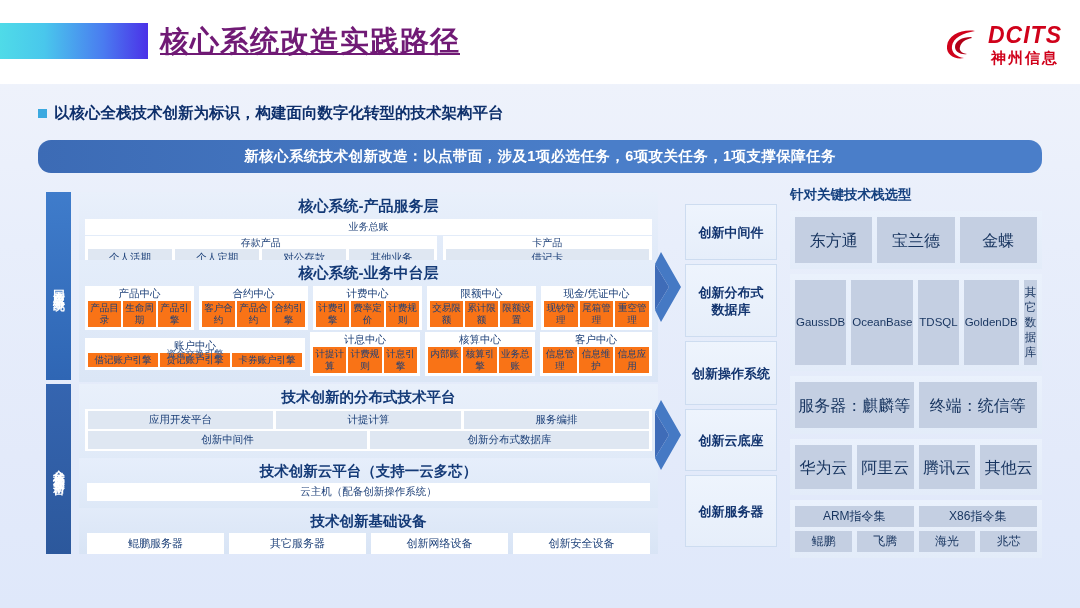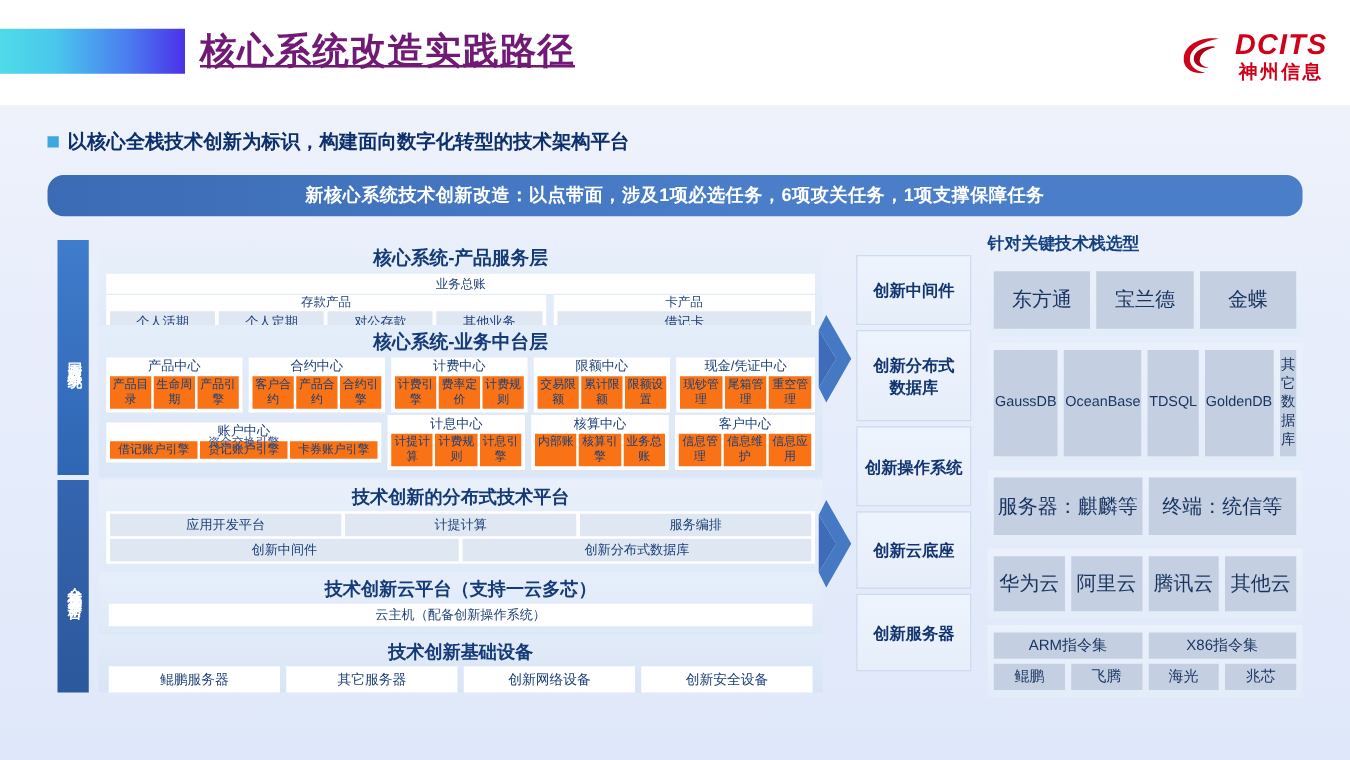--- a/index.html
+++ b/index.html
@@ -303,21 +303,21 @@
       <path d="M2 14 L2 60 L16 37 Z" fill="#3f6cb8"></path>
     </svg>
   </div>
 
   <div class="mid-col">
     <div class="mid-item" style="height:56px">创新中间件</div>
     <div class="mid-item" style="height:73px; white-space:pre-line">创新分布式
 数据库</div>
     <div class="mid-item" style="height:64px">创新操作系统</div>
     <div class="mid-item" style="height:62px">创新云底座</div>
-    <div class="mid-item" style="height:62px">创新服务器</div>
+    <div class="mid-item" style="height:72px">创新服务器</div>
   </div>
 
   <div class="right-col">
     <div class="rc-title">针对关键技术栈选型</div>
 
     <div class="rc-group">
       <div class="rc-row">
         <div class="rc-cell rc-tall">东方通</div>
         <div class="rc-cell rc-tall">宝兰德</div>
         <div class="rc-cell rc-tall">金蝶</div>

